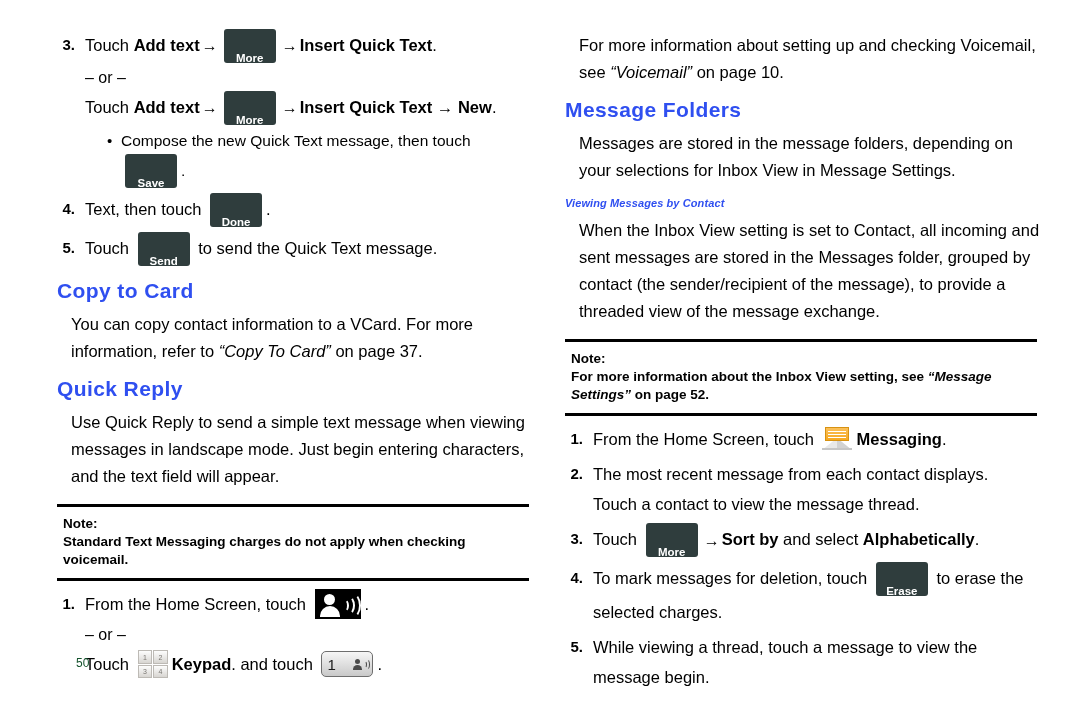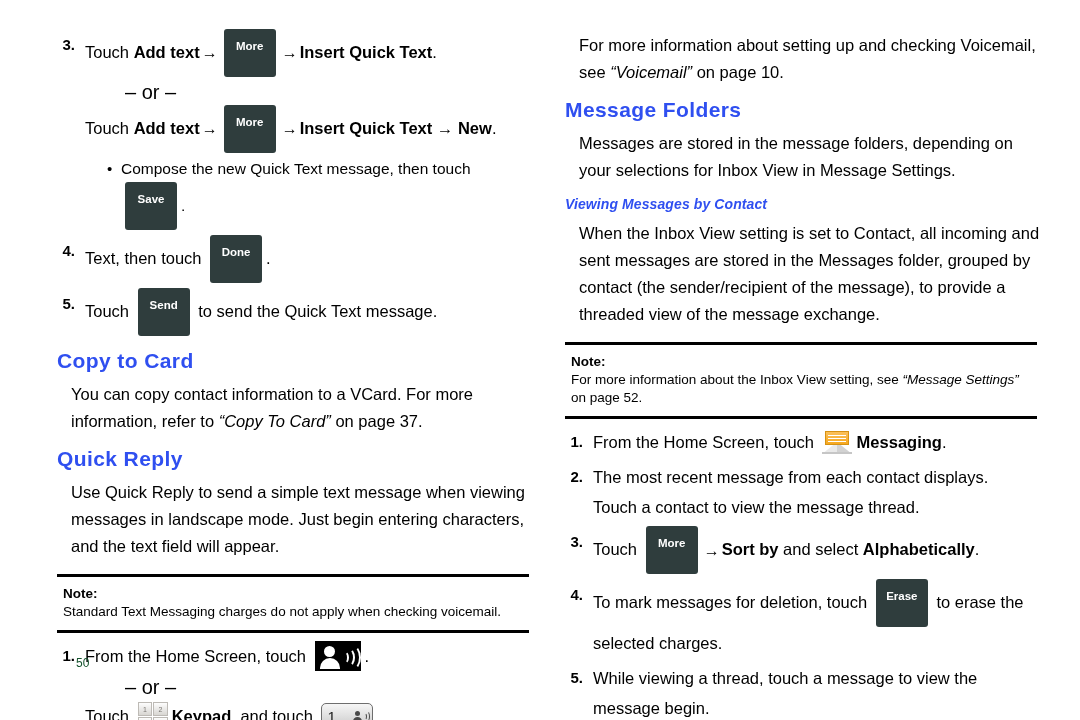--- a/index.html
+++ b/index.html
@@ -32,21 +32,21 @@
   .h1 {
     color: #2f4ff0;
     font-size: 21px;
     font-weight: bold;
     letter-spacing: 0.4px;
     margin: 12px 0 9px 2px;
     line-height: 1.1;
   }
   .h2 {
     color: #2f4ff0;
-    font-size: 14px;
+    font-size: 11px;
     font-weight: bold;
     font-style: italic;
     letter-spacing: 0.1px;
     margin: 13px 0 8px 2px;
     line-height: 1.1;
   }
 
   
   .para {
     font-size: 16.5px;
@@ -77,23 +77,22 @@
     line-height: 30px;
   }
   .step-body {
     flex: 1;
     max-width: 448px;
   }
   .step-line {
     line-height: 30px;
   }
   .or-line {
-    font-size: 20px;
+    font-size: 16px;
     line-height: 28px;
-    margin-left: 40px;
   }
   .bullet-line {
     display: flex;
     flex-direction: row;
     align-items: flex-start;
     margin-left: 22px;
     font-size: 15.5px;
     line-height: 29px;
   }
   .bullet-dot {
@@ -117,37 +116,37 @@
     align-items: flex-start;
     font-size: 13.5px;
     line-height: 18px;
     padding-left: 6px;
   }
   .note-label {
     font-weight: bold;
     margin-right: 4px;
     white-space: nowrap;
   }
-  .note-text { flex: 1; }
+  .note-text { flex: 1; font-weight: bold; }
   .note-text .ital { font-style: italic; }
 
   
   .keybtn {
     display: inline-block;
     background: #2f3d3d;
     color: #ffffff;
     font-size: 11.5px;
     font-weight: bold;
     text-align: center;
     border-radius: 3px;
     vertical-align: middle;
     line-height: 34px;
-    height: 48px;
+    height: 34px;
     min-width: 52px;
-    padding: 0 9px;
+    padding: 12px 9px;
     margin: 0 4px;
     box-sizing: border-box;
     position: relative;
     top: -1px;
   }
 
   
   .arrow {
     font-weight: bold;
     font-size: 16px;

